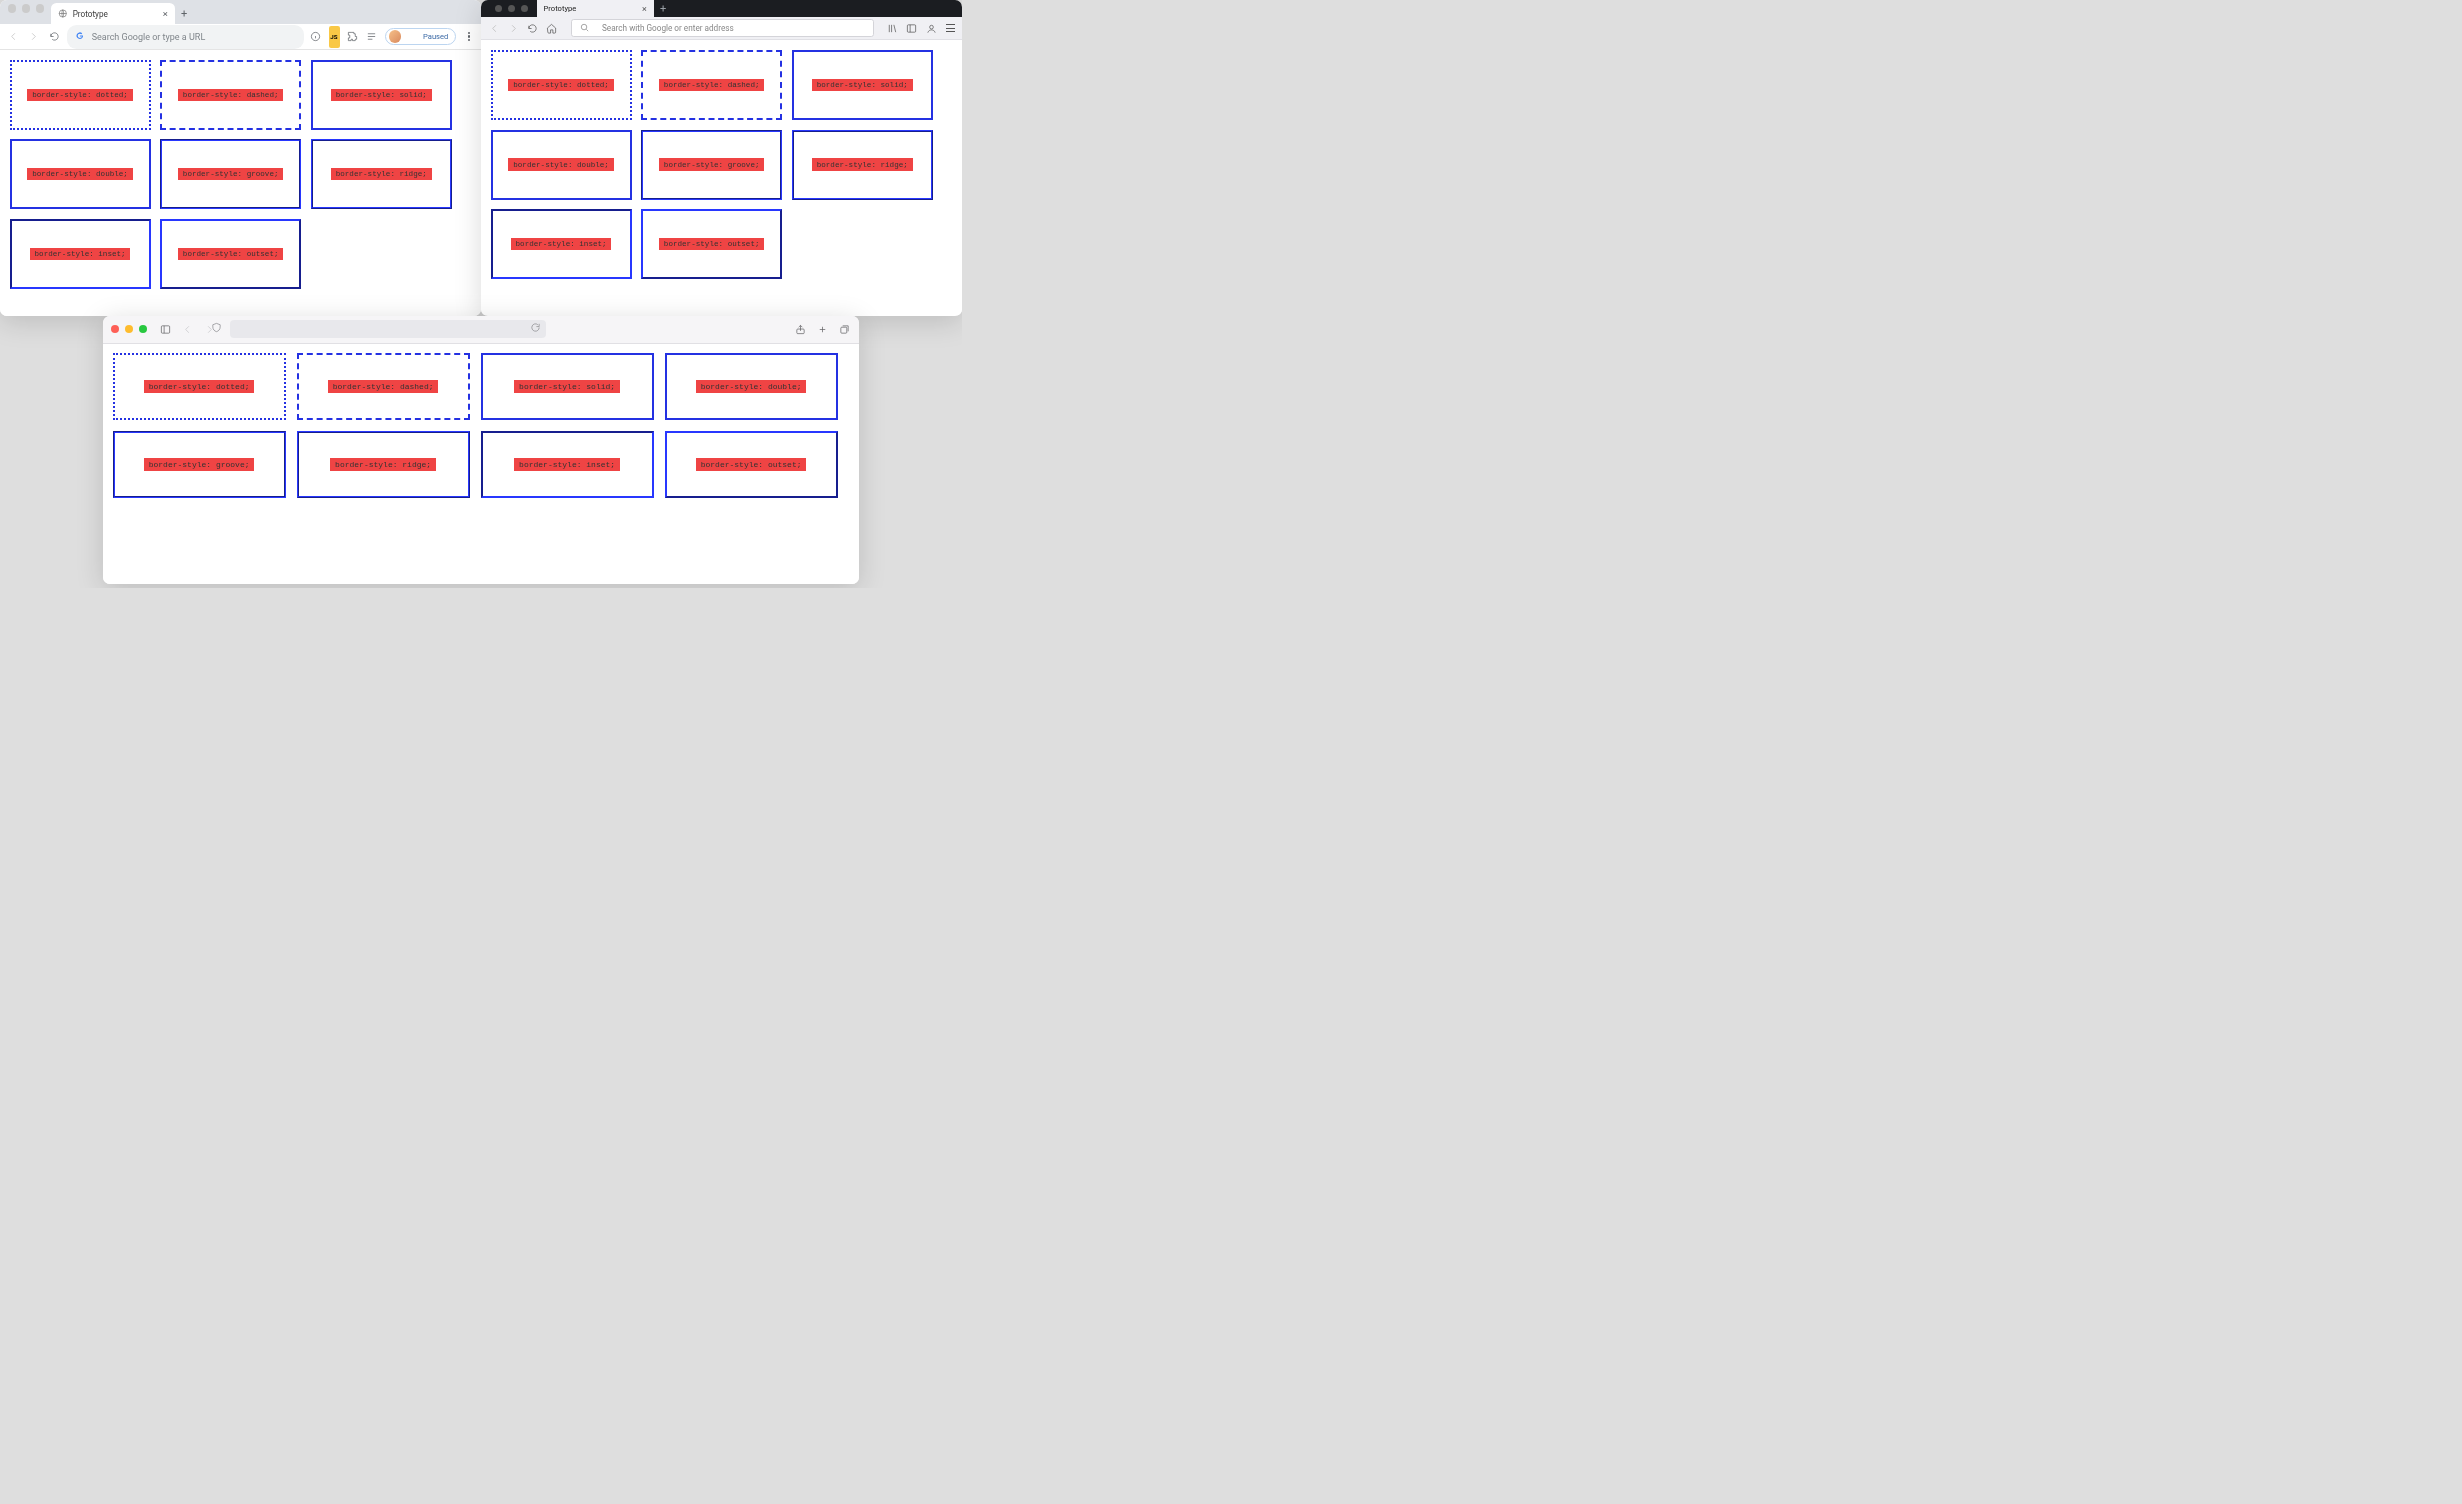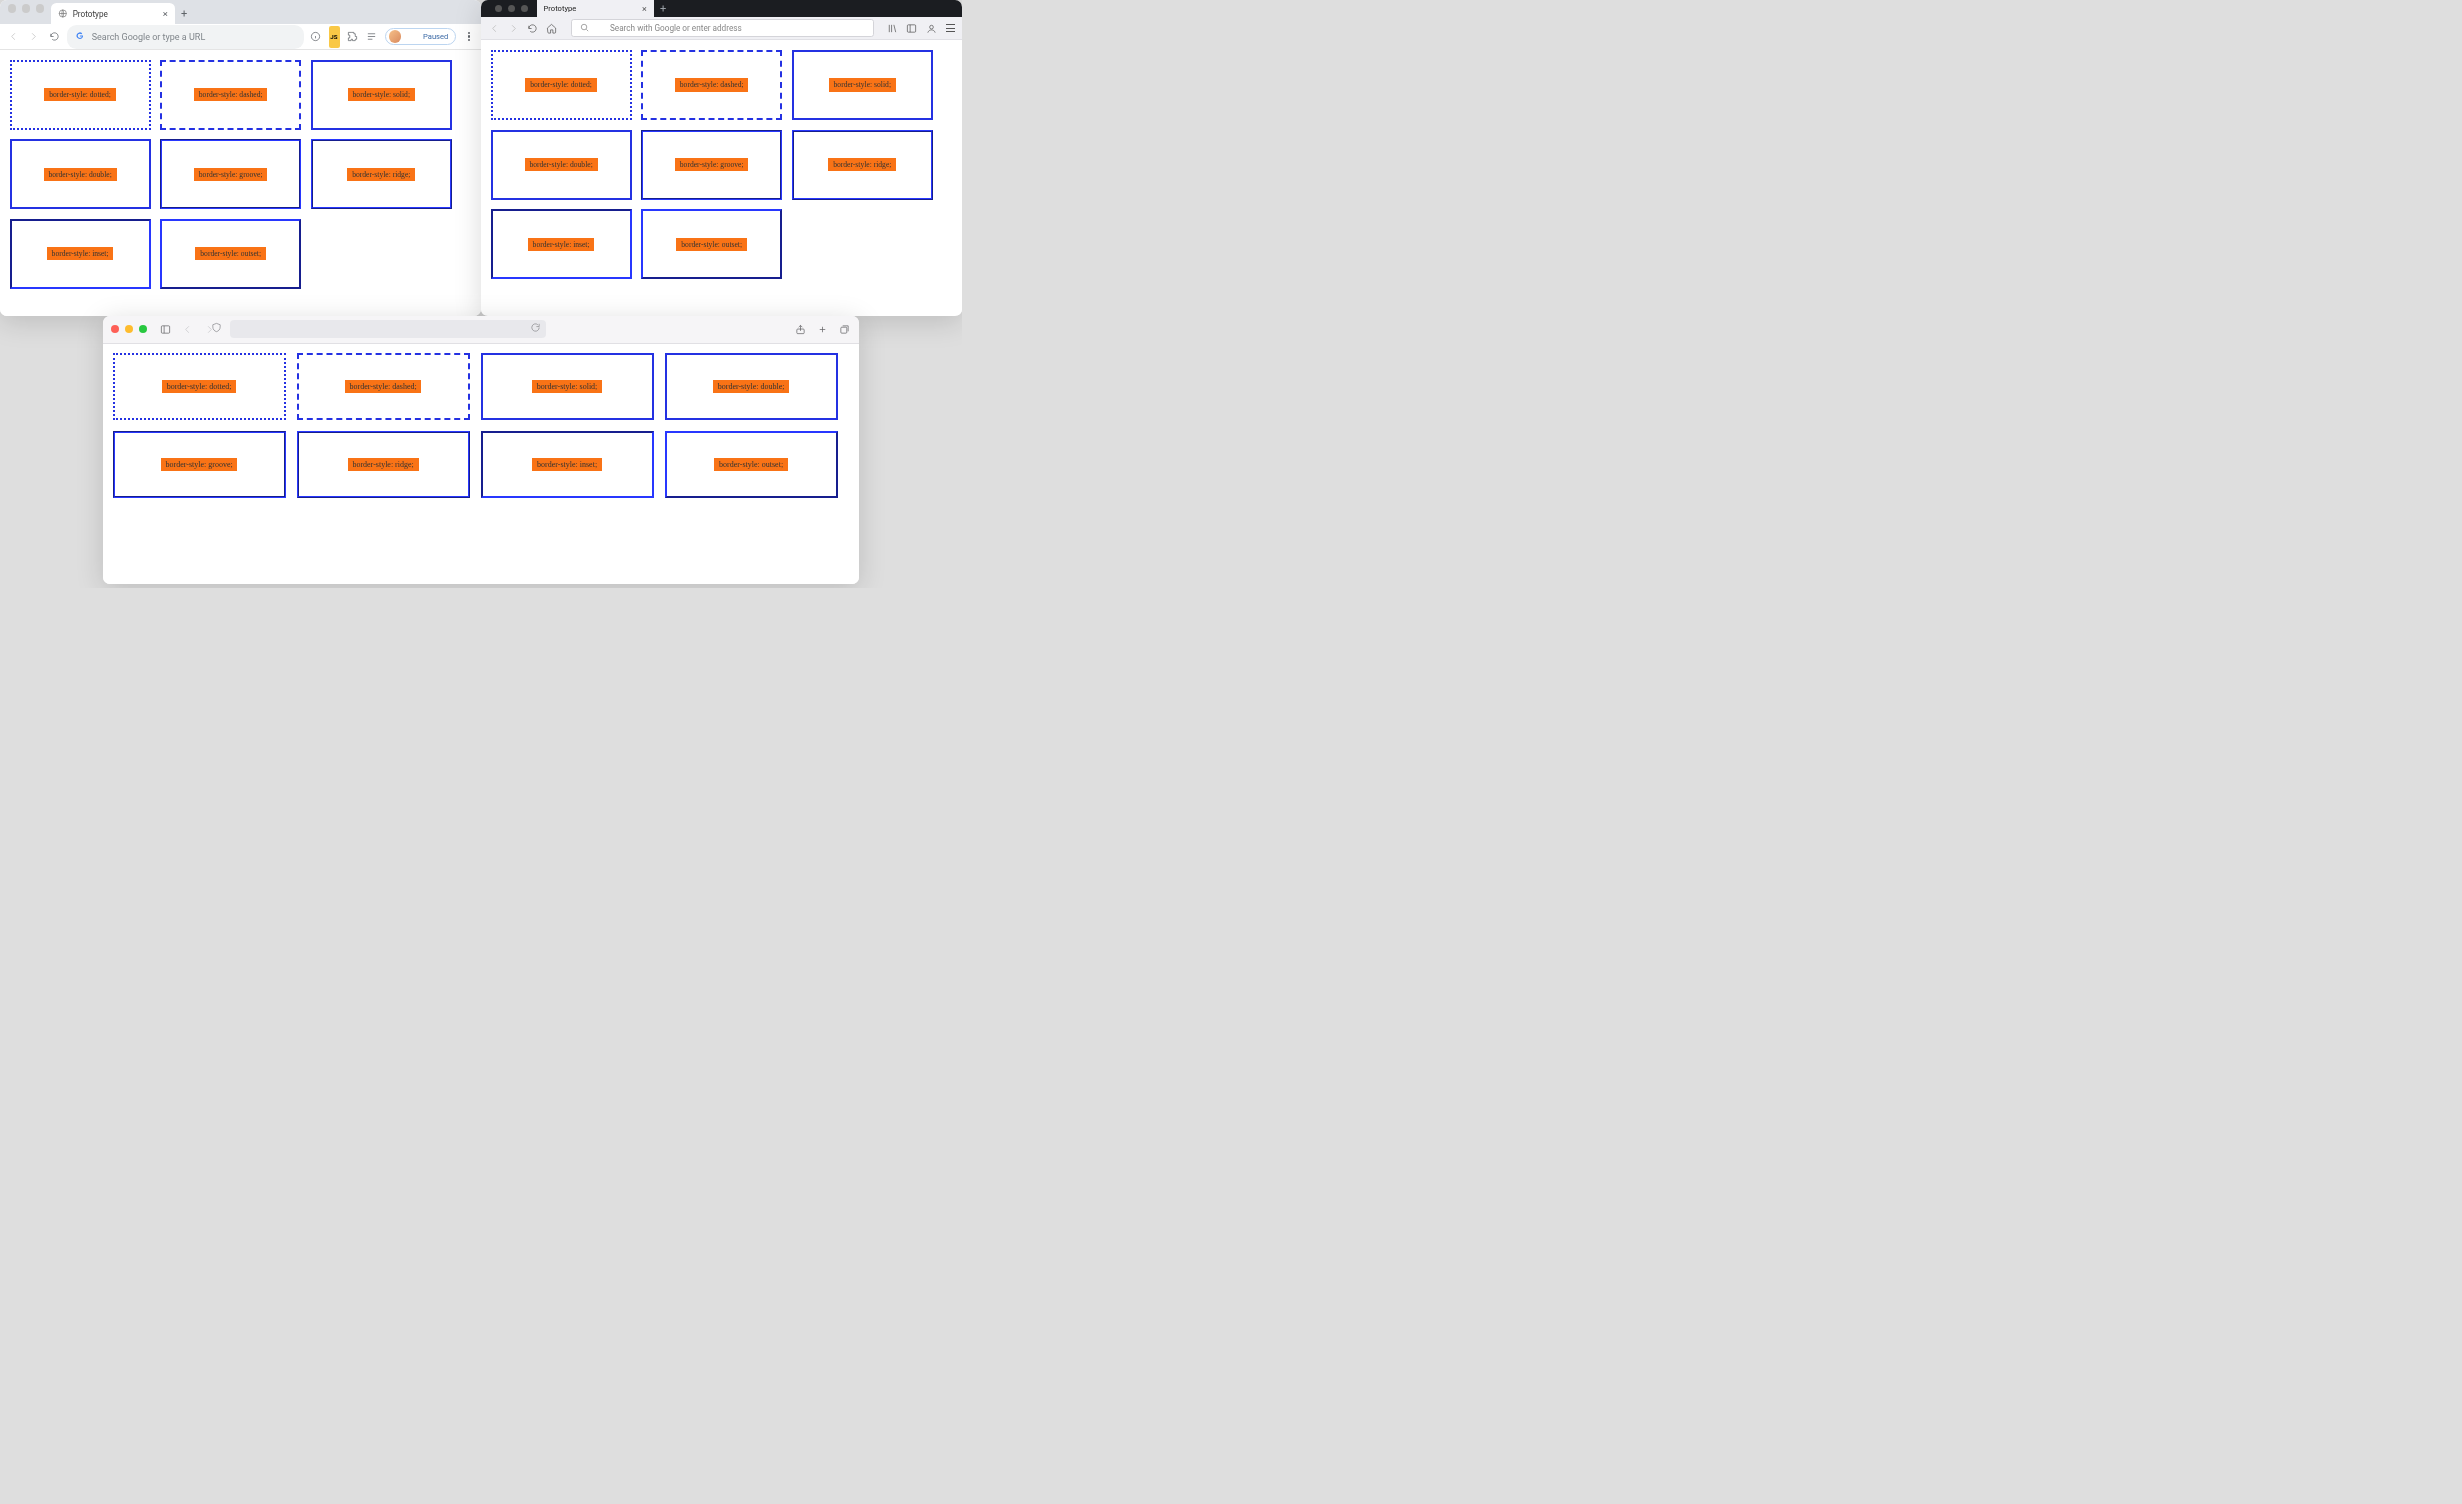--- a/index.html
+++ b/index.html
@@ -86,21 +86,21 @@
     .firefox .tab .close-x { margin-left:auto; color:#555; font-size:9px; }
     .firefox .newtab-plus { width:19px; display:flex; align-items:center; justify-content:center; color:#9aa0a6; }
     .firefox .toolbar {
       height: 23.4px; background:#f0f0f4; border-bottom:0.7px solid #e0e0e5;
       display:flex; align-items:center; gap:4.1px; padding: 0 5.5px;
     }
     .firefox .nav-btn { width:15px; height:15px; display:flex; align-items:center; justify-content:center; color:#555; }
     .firefox .nav-btn.disabled { color:#b8b8b8; }
     .firefox .urlbar {
       flex:1; height: 18px; background:#fff; border:0.7px solid #d4d4d9; border-radius:2.7px;
-      display:flex; align-items:center; gap:20px; padding:0 6.9px; font-size:8.2px; color:#888;
+      display:flex; align-items:center; gap:12px; padding:0 6.9px; font-size:8.2px; color:#888;
       margin: 0 8.2px;
     }
     .firefox .right-icons { display:flex; align-items:center; gap:6.9px; color:#555; }
     .firefox .right-icons .ic { width:12.4px; height:12.4px; display:flex; align-items:center; justify-content:center; font-size:9.6px; }
     .firefox .hamburger { display:flex; flex-direction:column; gap:2.1px; }
     .firefox .hamburger span { width:9.6px; height:1.4px; background:#555; }
 
     
     .safari { left: 103px; top: 316px; width: 756px; height: 268px; border-radius: 6.9px; }
     .safari .toolbar {
@@ -136,23 +136,23 @@
       border-width: 2.1px;
       border-color: #2431e2;
       display:flex; align-items:center; justify-content:center;
     }
     .chrome .demo-box { width: 141px; height: 70px; }
     .firefox .demo-box { width: 141px; height: 70px; }
     .safari .demo-grid { gap: 11px; }
     .safari .demo-box { width: 173px; height: 67px; }
 
     .demo-box code {
-      font-family: Liberation Serif, serif;
+      font-family: Liberation Mono, monospace;
       font-size: 7.6px;
-      background: #f97316;
+      background: #ef4444;
       padding: 2.1px 4.8px;
       color: #333;
       white-space: nowrap;
     }
     .safari .demo-box code { font-size: 8px; }
 
     
     svg.i { width: 11px; height: 11px; stroke: currentColor; fill: none; stroke-width: 1.6; }
   </style>
 </head>

